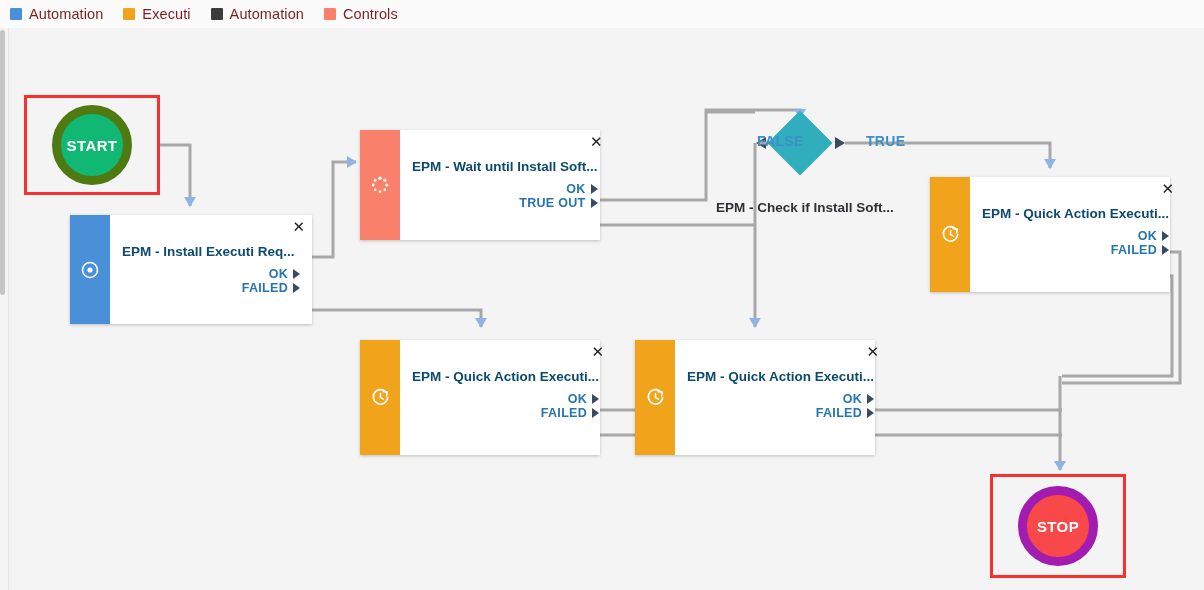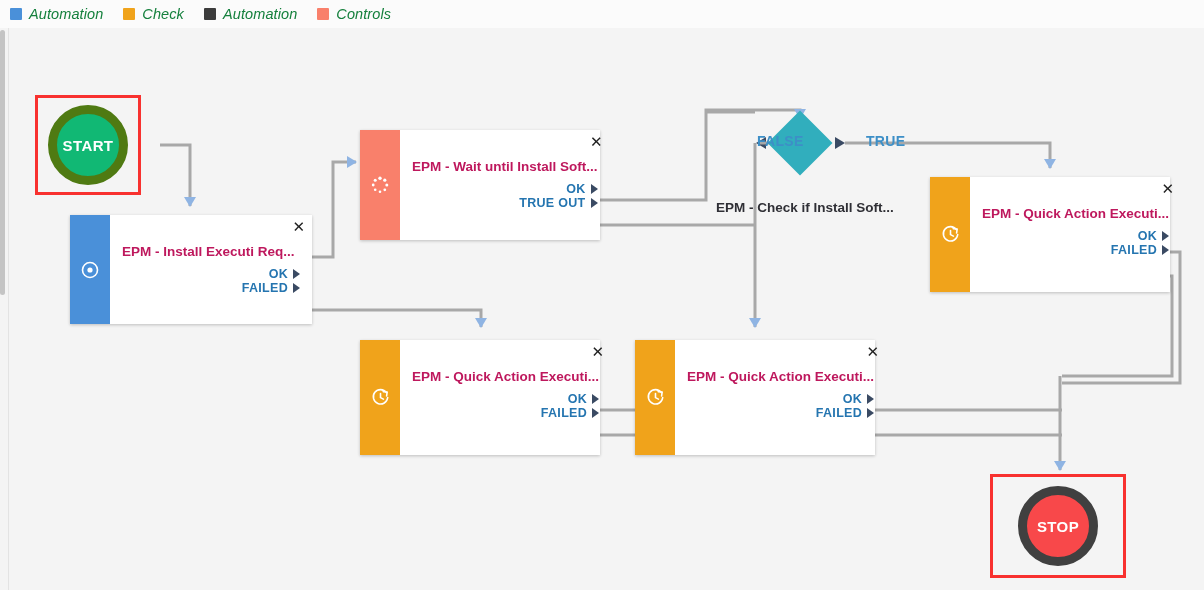--- a/index.html
+++ b/index.html
@@ -14,21 +14,21 @@
   
   #legend{
     position:absolute;left:0;top:0;width:1204px;height:28px;
     background:#fbfbfb;
     display:flex;align-items:center;
     padding-left:10px;box-sizing:border-box;
     z-index:40;
   }
   .legend-item{display:flex;align-items:center;margin-right:20px;}
   .legend-swatch{width:12px;height:12px;margin-right:7px;border-radius:1px;}
-  .legend-label{font-size:14.5px;color:#15803d;letter-spacing:.1px;font-style:italic;}
+  .legend-label{font-size:14.5px;color:#7f1d1d;letter-spacing:.1px;}
   #canvas-border-left{
     position:absolute;left:8px;top:28px;width:1px;height:562px;
     background:#e3e3e3;z-index:2;
   }
   #vscroll{
     position:absolute;left:0px;top:30px;width:5px;height:265px;
     background:#c4c4c4;border-radius:3px;z-index:45;
   }
 
   
@@ -53,21 +53,21 @@
     display:flex;flex-direction:column;
   }
   .node-close{
     position:absolute;top:4px;right:7px;
     font-size:15px;line-height:1;color:#222;
     font-family:"Liberation Sans",sans-serif;
     cursor:pointer;font-weight:500;
   }
   .node-title{
     margin-top:19px;
-    font-size:13.5px;font-weight:bold;color:#be185d;
+    font-size:13.5px;font-weight:bold;color:#0c4a6e;
     white-space:nowrap;overflow:hidden;
   }
   .port-list{margin-top:8px;}
   .port{
     display:flex;align-items:center;justify-content:flex-end;
     font-size:12.5px;font-weight:bold;color:#2575b0;
     letter-spacing:.3px;
   }
   .port .tri{
     width:0;height:0;margin-left:5px;
@@ -97,21 +97,21 @@
     box-sizing:border-box;
   }
   .start-circle{
     width:80px;height:80px;
     background:#11b874;
     border:9px solid #4f7a12;
   }
   .stop-circle{
     width:80px;height:80px;
     background:#f8484a;
-    border:9px solid #404040;
+    border:9px solid #a21caf;
   }
 
   
   #diamond-wrap{position:absolute;z-index:12;}
   .diamond{
     width:46px;height:46px;
     background:#31aebd;
     transform:rotate(45deg);
   }
   .branch-label{
@@ -131,21 +131,21 @@
 </head>
 <body>
 
 <div id="legend">
   <div class="legend-item">
     <span class="legend-swatch" style="background:#4a90d9"></span>
     <span class="legend-label">Automation</span>
   </div>
   <div class="legend-item">
     <span class="legend-swatch" style="background:#f0a31b"></span>
-    <span class="legend-label">Check</span>
+    <span class="legend-label">Executi</span>
   </div>
   <div class="legend-item">
     <span class="legend-swatch" style="background:#3c3c3c"></span>
     <span class="legend-label">Automation</span>
   </div>
   <div class="legend-item">
     <span class="legend-swatch" style="background:#f9806b"></span>
     <span class="legend-label">Controls</span>
   </div>
 </div>
@@ -195,21 +195,21 @@
     <path d="M600,435 L640,435"></path>
 
     <path d="M875,410 L1062,410"></path>
 
     <path d="M875,435 L1062,435"></path>
 
     <path d="M1060,376 L1060,470" marker-end="url(#ah-down)"></path>
   </g>
 </svg>
 
-<div class="terminator-sel" style="left:35px;top:95px;width:106px;height:100px;">
+<div class="terminator-sel" style="left:24px;top:95px;width:136px;height:100px;">
   <div class="circle-node start-circle">
     <span>START</span>
   </div>
 </div>
 
 <div class="terminator-sel" style="left:990px;top:474px;width:136px;height:104px;">
   <div class="circle-node stop-circle">
     <span>STOP</span>
   </div>
 </div>

